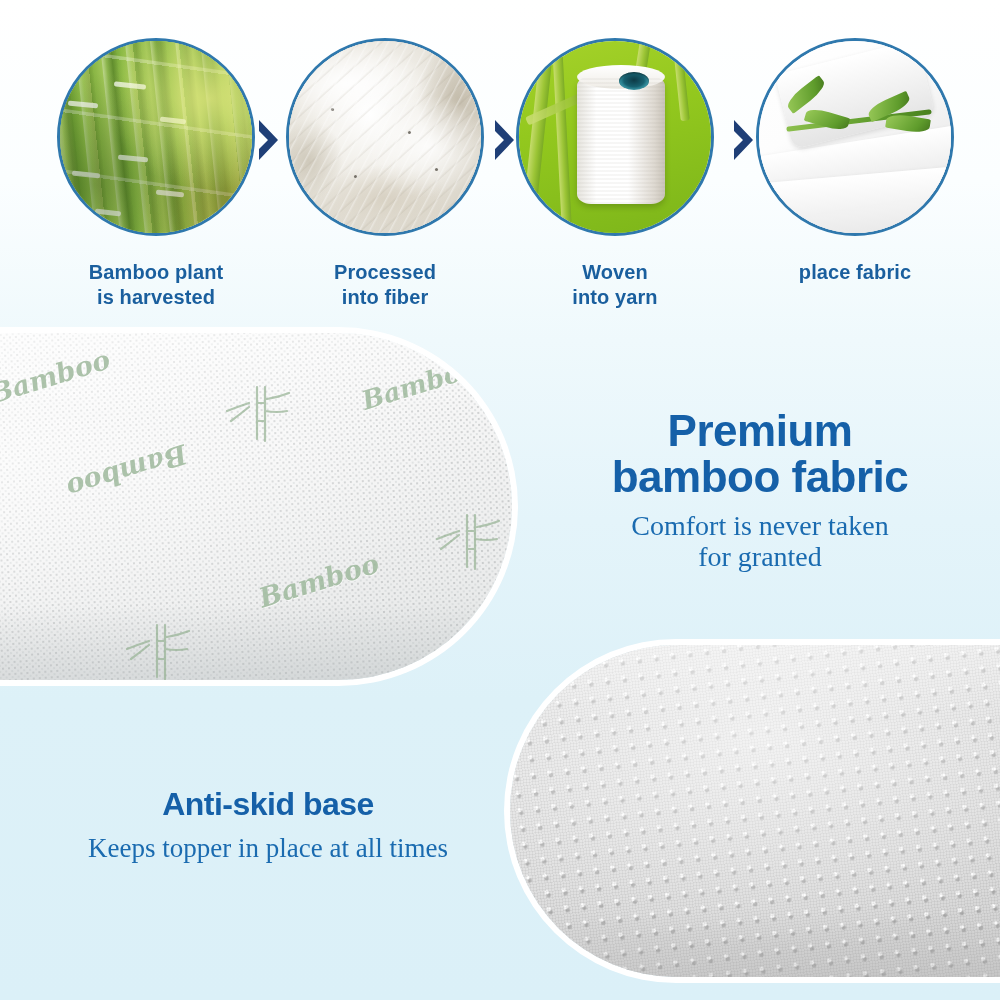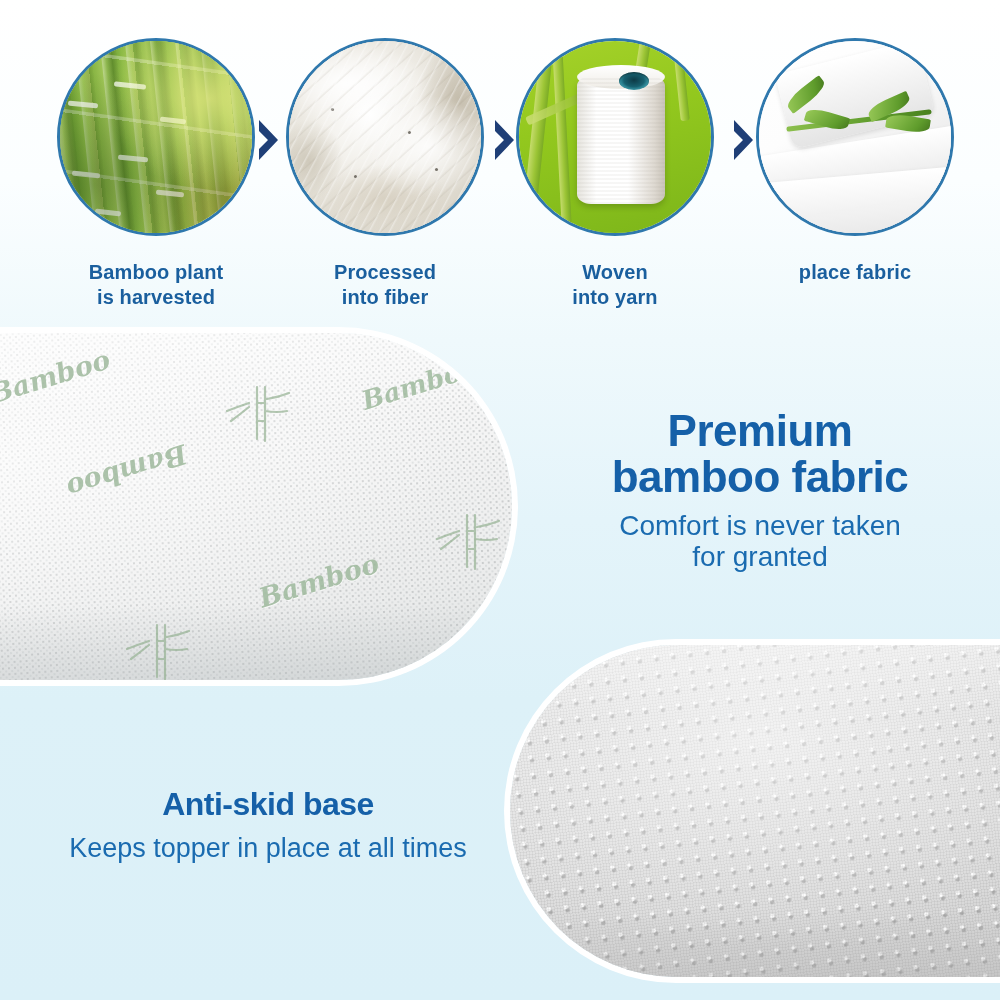--- a/index.html
+++ b/index.html
@@ -365,20 +365,21 @@
     color: #1560a8;
   }
   .feature-block.antiskid .feature-title {
     font-size: 32px;
   }
   .feature-sub {
     margin-top: 10px;
     font-size: 28px;
     line-height: 1.14;
     color: #1a6bb0;
+    font-family: Liberation Serif, serif;
   }
   .feature-block.antiskid .feature-sub {
     font-size: 27px;
     margin-top: 12px;
   }
 </style>
 </head>
 <body>
 
 <div id="infographic">

